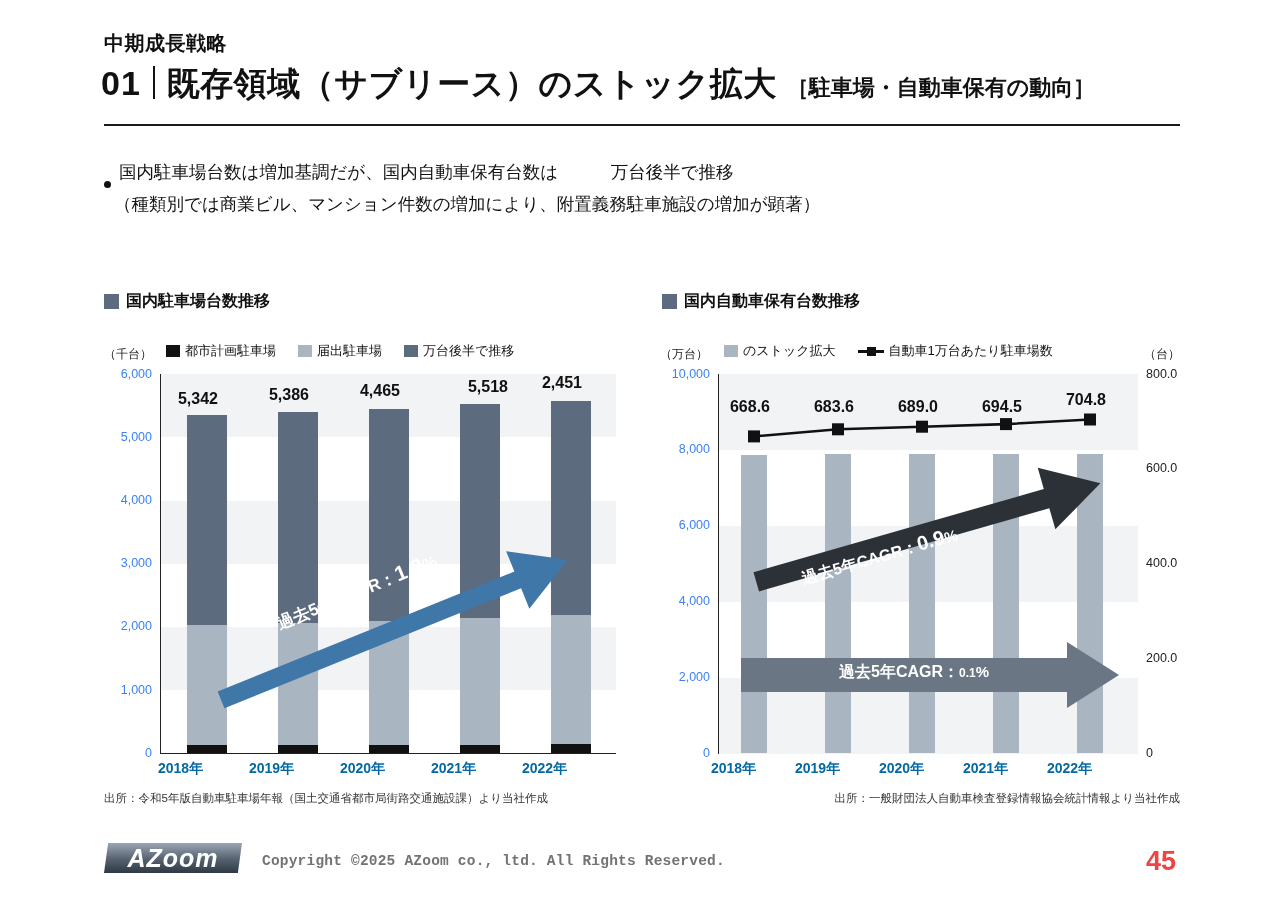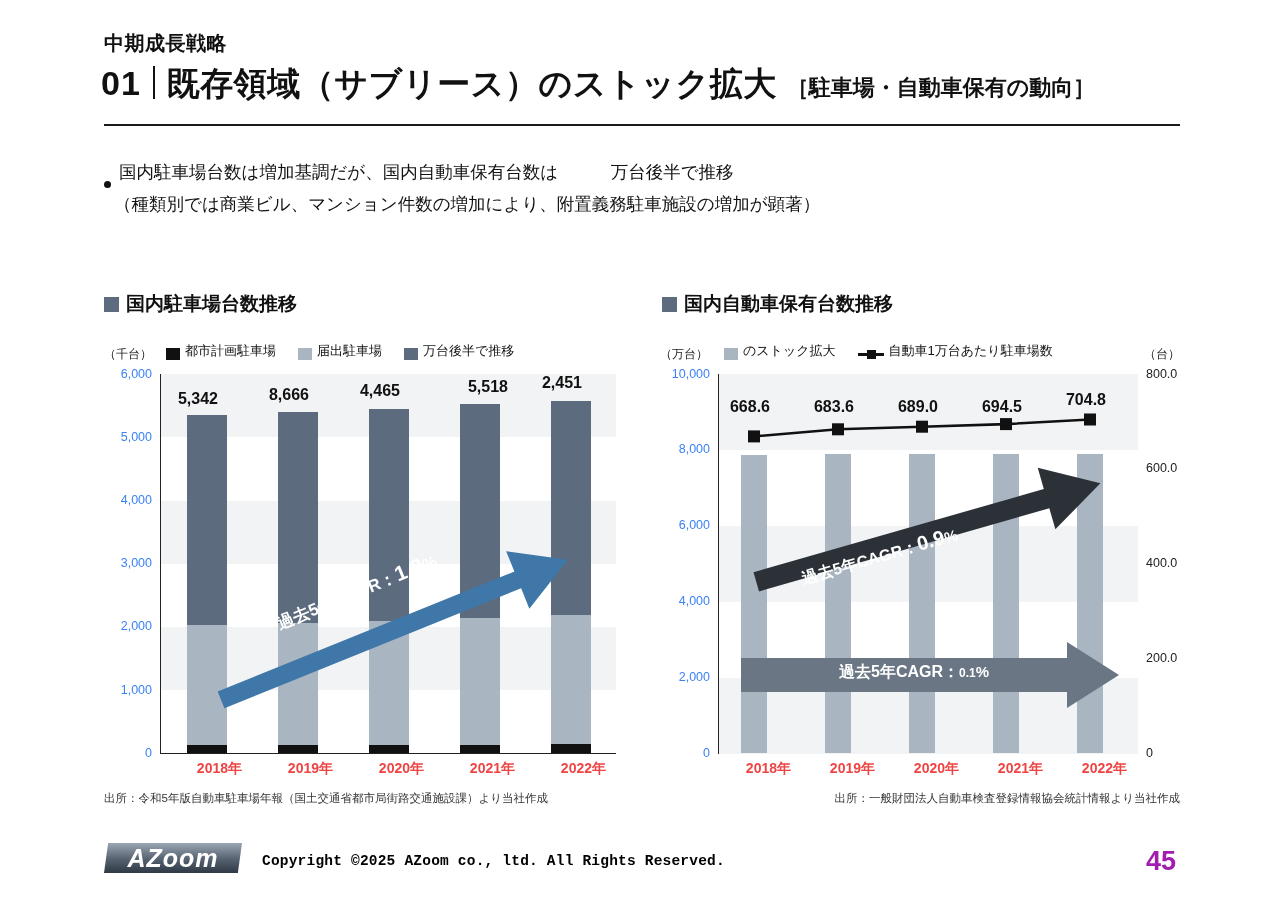--- a/index.html
+++ b/index.html
@@ -38,43 +38,43 @@
   .bullets .b1{display:flex;align-items:flex-end;}
   .dot{
     width:7px;height:7px;border-radius:50%;background:#111;
     margin-right:8px;margin-top:11px;flex:none;
   }
   .bullets .l2{margin-left:10px;}
   .bullets .l3{margin-left:22px;}
 
   
   .panel-title{
-    position:absolute;font-size:19px;font-weight:bold;display:flex;align-items:center;
+    position:absolute;font-size:16px;font-weight:bold;display:flex;align-items:center;
   }
   .panel-title .sq{
     width:15px;height:15px;background:#5c6b7d;margin-right:7px;display:inline-block;
   }
   #pt-left{left:104px;top:291px;}
   #pt-right{left:662px;top:291px;}
 
   
   .chart{position:absolute;}
   #chart-left{left:104px;top:336px;width:512px;height:460px;}
   #chart-right{left:660px;top:336px;width:520px;height:460px;}
 
   .axis-unit{position:absolute;font-size:12px;color:#222;}
   .legend{position:absolute;display:flex;align-items:center;font-size:13px;gap:6px;}
-  .legend .item{display:flex;align-items:flex-end;gap:5px;margin-right:16px;}
+  .legend .item{display:flex;align-items:center;gap:5px;margin-right:16px;}
   .legend .sw{width:14px;height:12px;display:inline-block;}
 
   .plot{position:absolute;border-left:1.5px solid #222;border-bottom:1.5px solid #222;box-sizing:border-box;}
   .band{position:absolute;left:0;right:0;background:#f2f3f5;}
   .ytick{position:absolute;font-size:12.5px;color:#3b82f6;text-align:right;width:48px;}
   .ytick-r{position:absolute;font-size:12.5px;color:#222;text-align:left;width:48px;}
-  .xtick{position:absolute;font-size:14px;font-weight:bold;color:#ef4444;text-align:right;}
+  .xtick{position:absolute;font-size:14px;font-weight:bold;color:#0369a1;text-align:left;}
   .bar{position:absolute;}
   .barlabel{position:absolute;font-size:16px;font-weight:bold;text-align:center;color:#111;}
 
   .src{position:absolute;font-size:11.5px;color:#333;}
 
   
   .arrow-wrap{position:absolute;}
   .arrow-text{
     position:absolute;color:#fff;font-weight:bold;white-space:nowrap;
   }
@@ -87,25 +87,25 @@
     position:absolute;left:104px;bottom:32px;width:138px;height:30px;
     display:flex;align-items:center;justify-content:center;
     font-family:"Liberation Sans",sans-serif;font-weight:bold;font-style:italic;
     font-size:25px;color:#fff;letter-spacing:1px;
     background:linear-gradient(180deg,#9aa6b4 0%,#55616f 55%,#2f3945 100%);
     clip-path:polygon(3% 0,100% 0,97% 100%,0 100%);
   }
   .copyright{
     position:absolute;left:262px;bottom:36px;
     font-family:"Liberation Mono","DejaVu Sans Mono",monospace;
-    font-size:14.5px;font-weight:bold;color:#000000;letter-spacing:.2px;
+    font-size:14.5px;font-weight:bold;color:#737373;letter-spacing:.2px;
   }
   .pageno{
     position:absolute;right:104px;bottom:28px;
-    font-size:27px;font-weight:bold;color:#a21caf;
+    font-size:27px;font-weight:bold;color:#ef4444;
   }
 </style>
 </head>
 <body>
 
 <div class="slide">
 
   <div class="kicker">中期成長戦略</div>
 
   <div class="title-row">
@@ -191,21 +191,21 @@
 
     <div class="ytick" style="left:0px;top:410px;">0</div>
     <div class="ytick" style="left:0px;top:346.7px;">1,000</div>
     <div class="ytick" style="left:0px;top:283.4px;">2,000</div>
     <div class="ytick" style="left:0px;top:220.1px;">3,000</div>
     <div class="ytick" style="left:0px;top:156.8px;">4,000</div>
     <div class="ytick" style="left:0px;top:93.5px;">5,000</div>
     <div class="ytick" style="left:0px;top:31px;">6,000</div>
 
     <div class="barlabel" style="left:46px;top:54px;width:96px;">5,342</div>
-    <div class="barlabel" style="left:137px;top:50px;width:96px;">8,666</div>
+    <div class="barlabel" style="left:137px;top:50px;width:96px;">5,386</div>
     <div class="barlabel" style="left:228px;top:46px;width:96px;">4,465</div>
     <div class="barlabel" style="left:336px;top:42px;width:96px;">5,518</div>
     <div class="barlabel" style="left:410px;top:38px;width:96px;">2,451</div>
 
     <div class="xtick" style="left:54px;top:424px;width:84px;">2018年</div>
     <div class="xtick" style="left:145px;top:424px;width:84px;">2019年</div>
     <div class="xtick" style="left:236px;top:424px;width:84px;">2020年</div>
     <div class="xtick" style="left:327px;top:424px;width:84px;">2021年</div>
     <div class="xtick" style="left:418px;top:424px;width:84px;">2022年</div>
 

